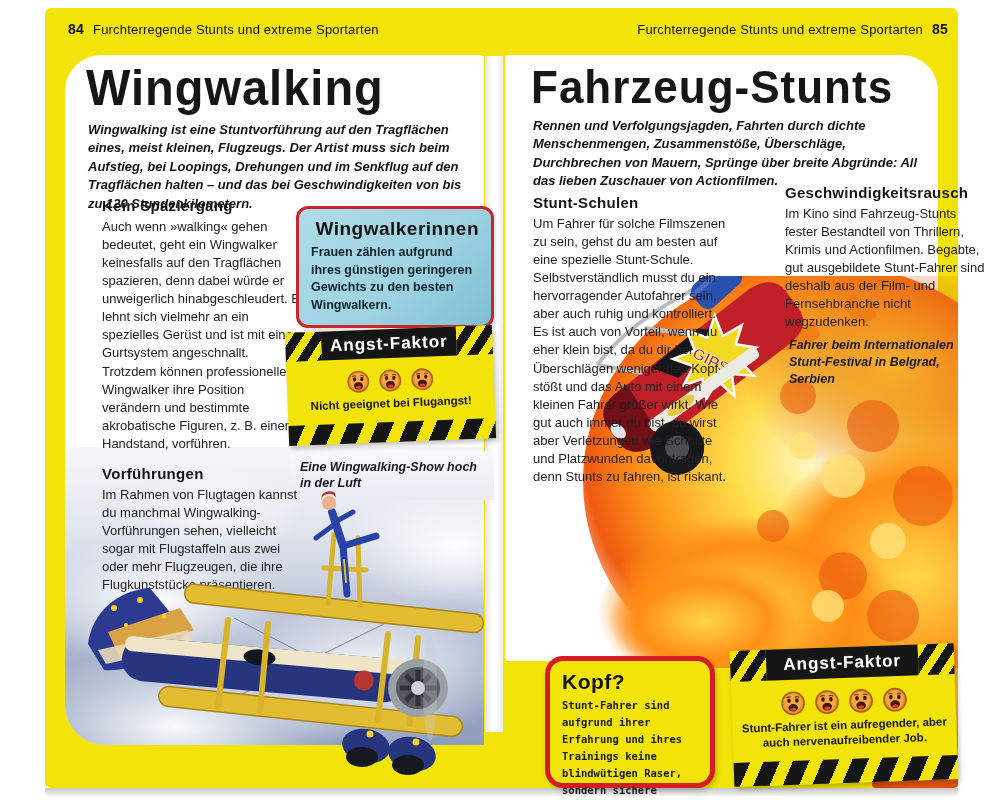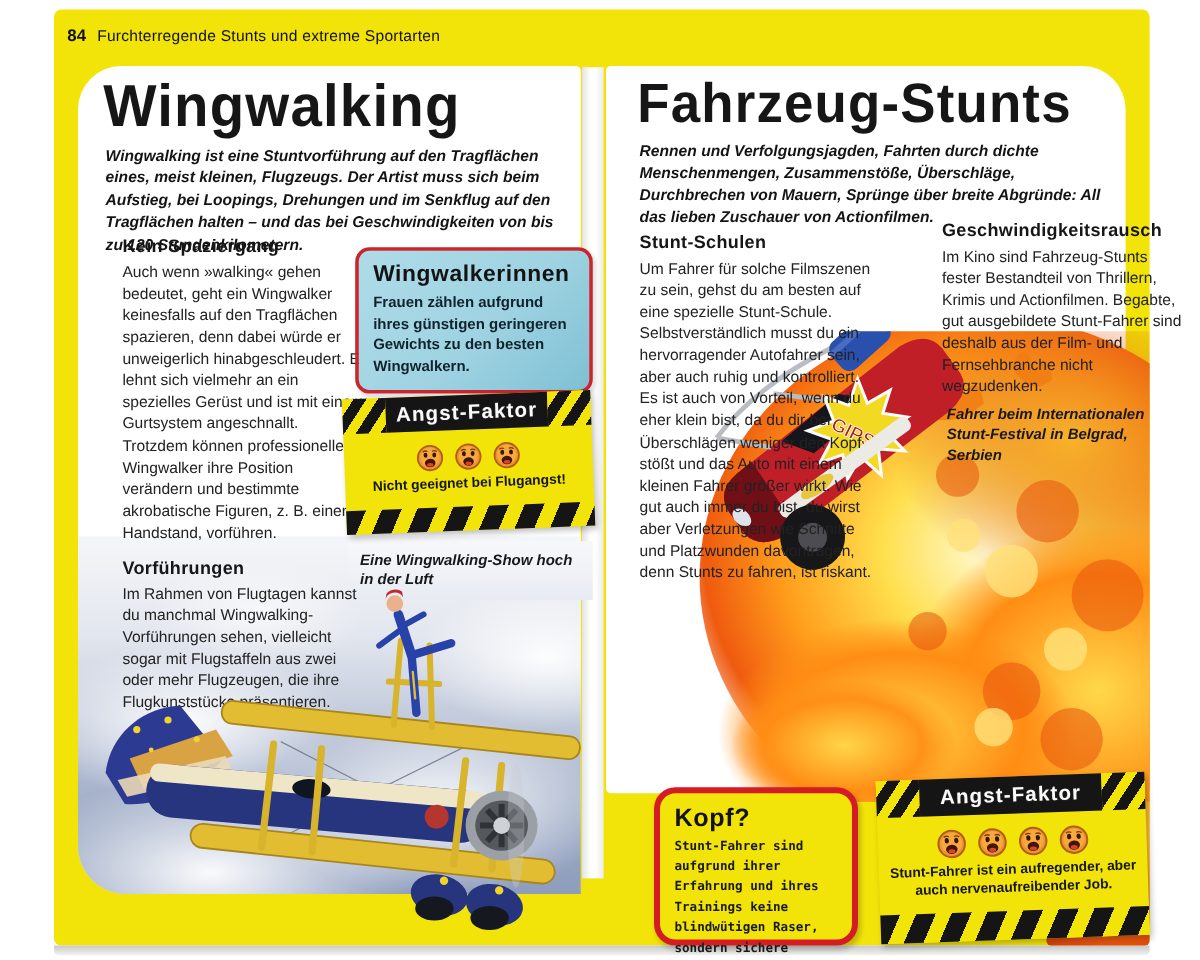--- a/index.html
+++ b/index.html
@@ -8,21 +8,21 @@
   
   .spread-bg{position:absolute;left:45px;top:8px;width:913px;height:780px;background:#f2e408;border-radius:6px;}
   .floor-shadow{position:absolute;left:45px;top:788px;width:913px;height:8px;background:linear-gradient(180deg,#c9c9c7,#f2f2f0);border-radius:0 0 4px 4px;}
   .gutter{position:absolute;left:485px;top:56px;width:18px;height:676px;background:linear-gradient(90deg,#e3e3e0 0%,#ffffff 40%,#ffffff 62%,#ececea 100%);}
 
   .page-white-left{position:absolute;left:65px;top:55px;width:419px;height:690px;background:#ffffff;border-radius:36px 4px 4px 40px;}
   .page-white-right{position:absolute;left:505px;top:55px;width:433px;height:606px;background:#ffffff;border-radius:4px 36px 4px 4px;}
 
   
   .hdr{position:absolute;top:21px;font-size:13px;color:#111;letter-spacing:.2px;}
-  .hdr-left{left:56px;text-align:right;}
+  .hdr-left{left:68px;text-align:right;}
   .hdr-right{right:52px;text-align:right;}
   .pagenum{font-weight:800;font-size:14px;}
   .hdr-left .pagenum{margin-right:9px;}
   .hdr-right .pagenum{margin-left:9px;}
 
   
   .big-title{position:absolute;margin:0;color:#161616;font-weight:900;letter-spacing:1px;transform:scaleY(1.05);}
   .title-left{left:86px;top:60px;font-size:47px;}
   .title-right{left:531px;top:62px;font-size:44px;}
   .intro{position:absolute;margin:0;font-size:13px;font-weight:700;font-style:italic;line-height:1.42;color:#141414;}
@@ -32,21 +32,21 @@
   .col h2{margin:0 0 4px 0;font-size:15px;font-weight:800;color:#161616;letter-spacing:.3px;}
   .col p{margin:0 0 12px 0;font-size:13px;line-height:1.39;color:#222;}
   .col-l1{left:88px;top:197px;width:204px;margin-left:14px;}
   .col-r1{left:533px;top:194px;width:199px;}
   .col-r2{left:737px;top:184px;width:201px;margin-left:48px;}
 
   
   .infobox{position:absolute;left:296px;top:206px;width:198px;box-sizing:border-box;z-index:3;
     background:linear-gradient(135deg,#aedbe8 0%,#9fd3e2 55%,#7fc0d4 100%);
     border:3px solid #c8252c;border-radius:12px;padding:9px 12px 11px 12px;box-shadow:2px 3px 3px rgba(0,0,0,.12);}
-  .infobox h3{margin:0 0 4px 0;font-size:19px;font-weight:900;color:#131313;letter-spacing:.5px;}
+  .infobox h3{margin:0 0 4px 0;font-size:19px;font-weight:900;color:#131313;letter-spacing:.5px;text-align:right;}
   .infobox p{margin:0;font-size:12.5px;font-weight:800;line-height:1.4;color:#10222c;}
 
   
   .badge{position:absolute;display:flex;flex-direction:column;background:#f2e408;box-shadow:2px 3px 5px rgba(0,0,0,.25);z-index:4;}
   .badge-l{left:287px;top:329px;width:207px;height:113px;transform:rotate(-2.2deg);}
   .badge-r{left:732px;top:647px;width:224px;height:136px;transform:rotate(-2deg);}
   .badge-top{display:flex;height:29px;}
   .badge-r .badge-top{height:31px;}
   .corner-stripes{width:36px;background:repeating-linear-gradient(125deg,#f2e408 0 8px,#151515 8px 17px);}
   .badge-titlebar{flex:1;background:#151515;color:#fafafa;display:flex;align-items:center;justify-content:center;
@@ -84,20 +84,23 @@
 <body>
 
 <div class="stage">
   <div class="spread-bg"></div>
   <div class="page-white-left"></div>
   <div class="page-white-right"></div>
   <div class="gutter"></div>
 
   <div class="hdr hdr-left">
     <span class="pagenum">84</span><span>Furchterregende Stunts und extreme Sportarten</span>
+  </div>
+  <div class="hdr hdr-right">
+    <span>Furchterregende Stunts und extreme Sportarten</span><span class="pagenum">85</span>
   </div>
 
   <h1 class="big-title title-left">Wingwalking</h1>
   <p class="intro intro-left">Wingwalking ist eine Stuntvorführung auf den Tragflächen eines, meist kleinen, Flugzeugs. Der Artist muss sich beim Aufstieg, bei Loopings, Drehungen und im Senkflug auf den Tragflächen halten – und das bei Geschwindigkeiten von bis zu 120 Stundenkilometern.</p>
 
   <div class="col col-l1">
     <h2>Kein Spaziergang</h2>
     <p>Auch wenn »walking« gehen bedeutet, geht ein Wingwalker keinesfalls auf den Tragflächen spazieren, denn dabei würde er unweigerlich hinabgeschleudert. Er lehnt sich vielmehr an ein spezielles Gerüst und ist mit einem Gurtsystem angeschnallt. Trotzdem können professionelle Wingwalker ihre Position verändern und bestimmte akrobatische Figuren, z. B. einen Handstand, vorführen.</p>
     <h2>Vorführungen</h2>
     <p>Im Rahmen von Flugtagen kannst du manchmal Wingwalking-Vorführungen sehen, vielleicht sogar mit Flugstaffeln aus zwei oder mehr Flugzeugen, die ihre Flugkunststücke präsentieren.</p>

